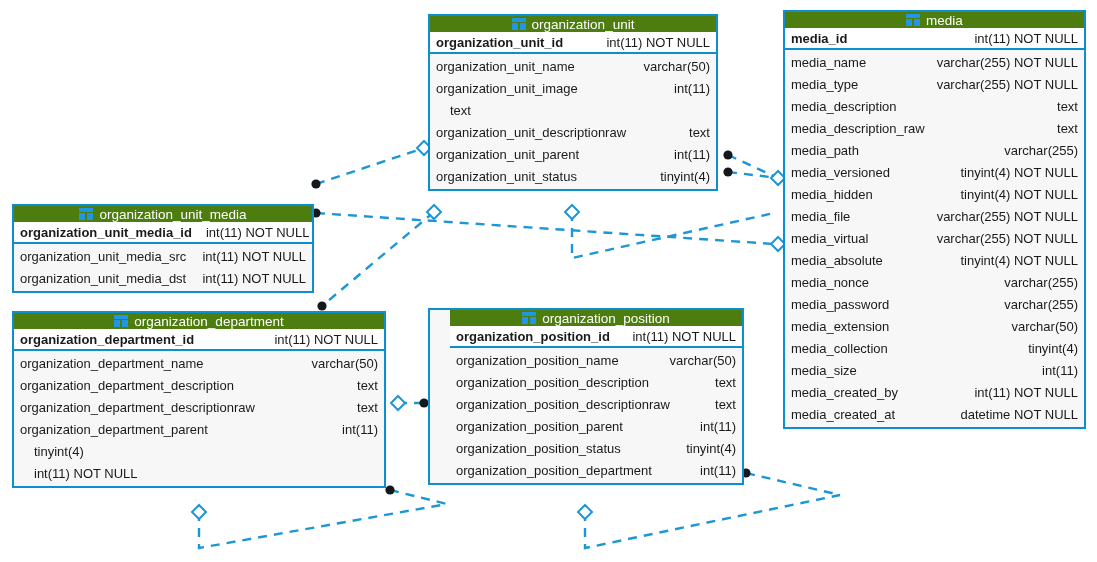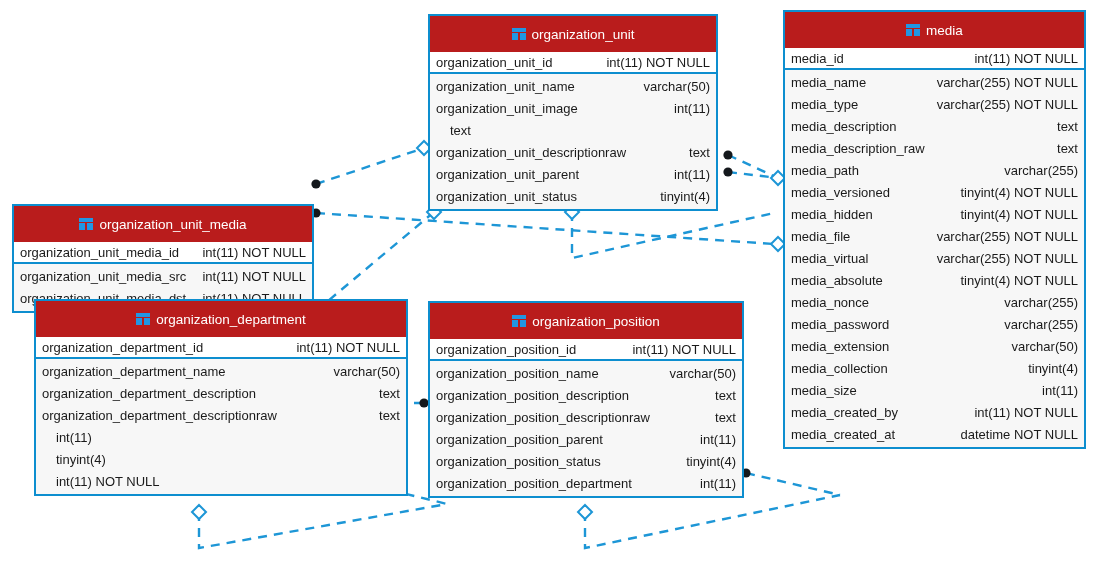--- a/index.html
+++ b/index.html
@@ -10,23 +10,23 @@
   #canvas{position:absolute;inset:0;width:1097px;height:562px;}
   #links{position:absolute;left:0;top:0;width:1097px;height:562px;pointer-events:none;}
 
   .table-box{
     position:absolute;
     border:2px solid #0d8ecf;
     background:#f7f7f7;
     box-sizing:border-box;
   }
   .tbl-header{
-    background:#b91c1c;
+    background:#4d7c0f;
     color:#ffffff;
-    height:36px;
+    height:16px;
     display:flex;
     align-items:center;
     justify-content:center;
     gap:6px;
     font-size:13.5px;
   }
   .tbl-icon{display:inline-block;width:14px;height:12px;position:relative;flex:0 0 auto;}
   .tbl-icon i{position:absolute;background:#2196e3;display:block;}
   .tbl-icon i.bar{left:0;top:0;width:14px;height:4px;}
   .tbl-icon i.c1{left:0;top:5px;width:6px;height:7px;}
@@ -43,21 +43,21 @@
     justify-content:space-between;
     height:22px;
     padding:0 6px;
     font-size:13px;
     color:#1a1a1a;
     white-space:nowrap;
     box-sizing:border-box;
   }
   .row .fname{text-align:left;}
   .row .ftype{text-align:left;margin-left:14px;}
-  .pk-row .fname,.pk-row .ftype{font-weight:normal;}
+  .pk-row .fname,.pk-row .ftype{font-weight:bold;}
   .pk-row .ftype{font-weight:normal;color:#1a1a1a;}
   .rows-wrap{padding:1px 0 2px 0;}
 </style>
 </head>
 <body>
 
 <div id="canvas">
 
   <svg id="links" viewBox="0 0 1097 562" xmlns="http://www.w3.org/2000/svg">
     <g stroke="#1d96d6" stroke-width="2.4" fill="none" stroke-dasharray="9,7" stroke-linecap="butt">
@@ -250,21 +250,21 @@
           <span class="fname">organization_unit_media_src</span>
           <span class="ftype">int(11) NOT NULL</span>
         </div>
       <div class="row">
           <span class="fname">organization_unit_media_dst</span>
           <span class="ftype">int(11) NOT NULL</span>
         </div>
     </div>
   </div>
 
-  <div class="table-box" style="left:12px;top:299px;width:374px;margin-left:22px;">
+  <div class="table-box" style="left:12px;top:311px;width:374px;">
     <div class="tbl-header">
       <span class="tbl-icon">
           <i class="bar"></i>
           <i class="c1"></i>
           <i class="c2"></i>
         </span>
       <span>organization_department</span>
     </div>
     <div class="row pk-row">
       <span class="fname">organization_department_id</span>
@@ -277,32 +277,33 @@
         </div>
       <div class="row">
           <span class="fname">organization_department_description</span>
           <span class="ftype">text</span>
         </div>
       <div class="row">
           <span class="fname">organization_department_descriptionraw</span>
           <span class="ftype">text</span>
         </div>
       <div class="row">
+          <span class="fname">organization_department_parent</span>
           <span class="ftype">int(11)</span>
         </div>
       <div class="row">
           <span class="ftype">tinyint(4)</span>
         </div>
       <div class="row">
           <span class="ftype">int(11) NOT NULL</span>
         </div>
     </div>
   </div>
 
-  <div class="table-box" style="left:428px;top:301px;width:316px;">
+  <div class="table-box" style="left:428px;top:308px;width:316px;padding-left:20px;">
     <div class="tbl-header">
       <span class="tbl-icon">
           <i class="bar"></i>
           <i class="c1"></i>
           <i class="c2"></i>
         </span>
       <span>organization_position</span>
     </div>
     <div class="row pk-row">
       <span class="fname">organization_position_id</span>

